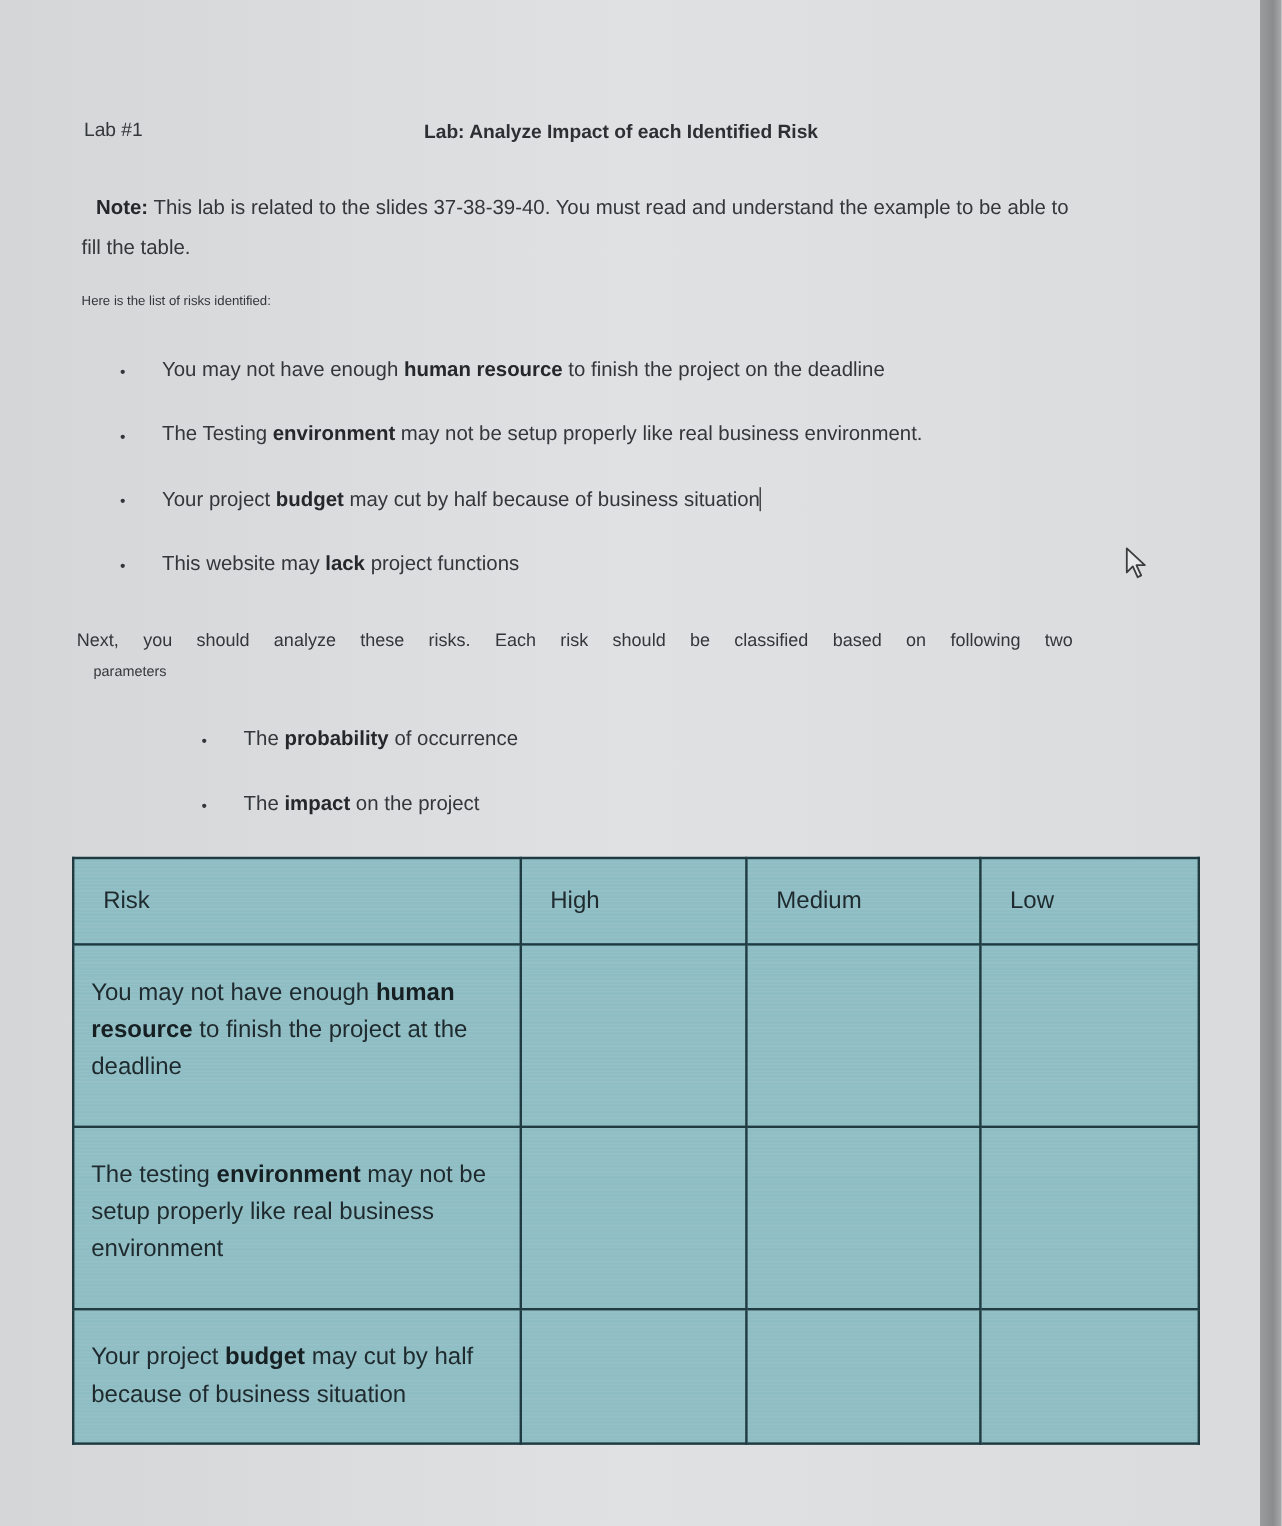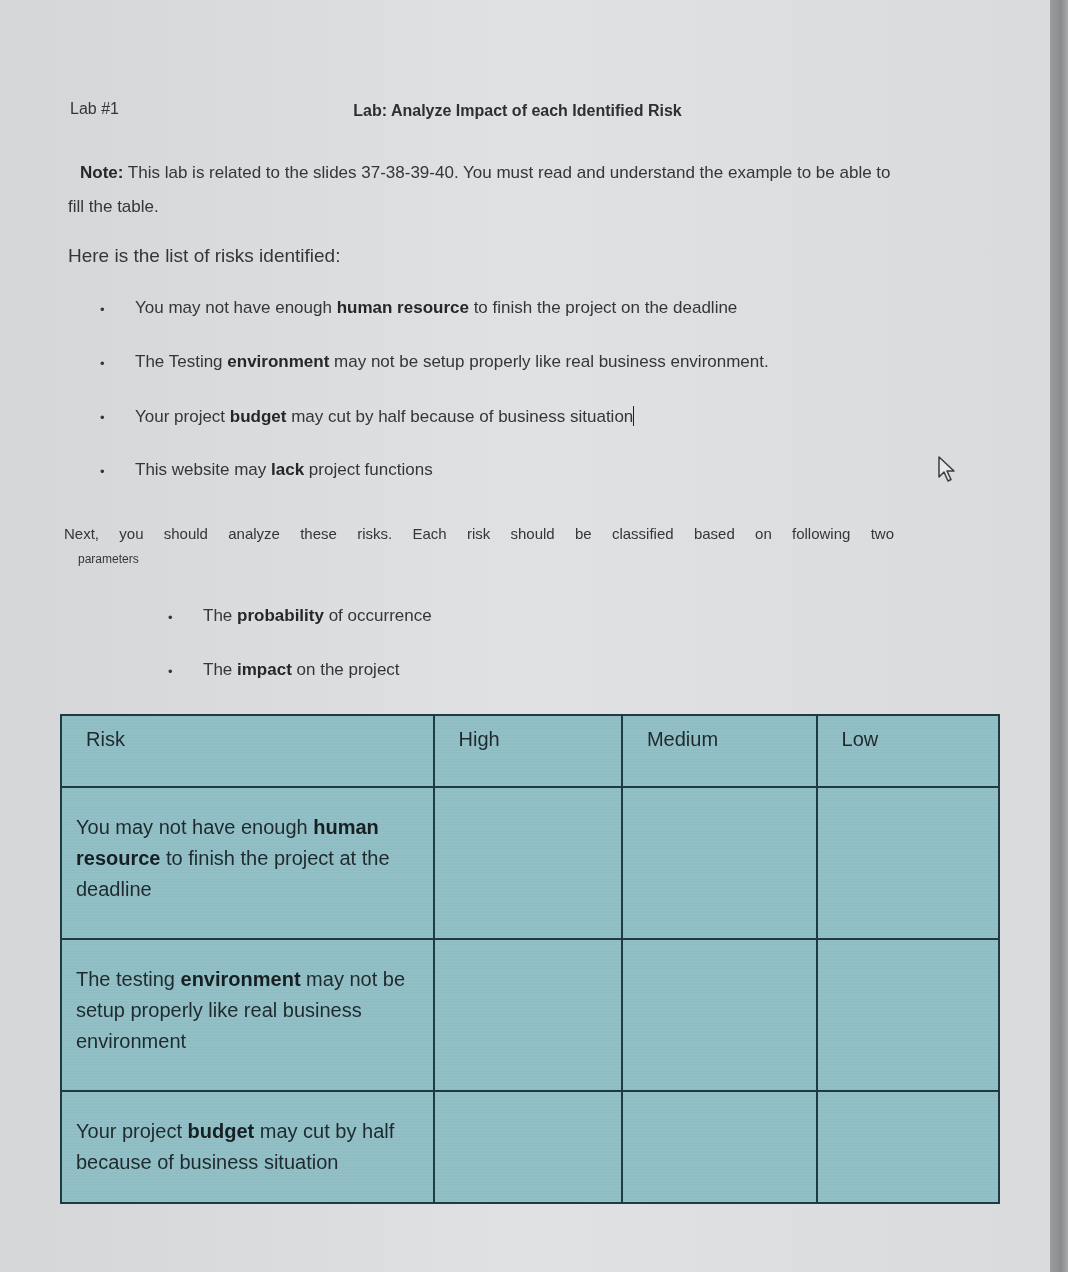--- a/index.html
+++ b/index.html
@@ -18,21 +18,21 @@
       position: absolute; left: 1050px; top: 0; width: 18px; height: 1272px;
       background: linear-gradient(90deg, #9a9c9e, #8a8c8e 60%, #a7a9ab);
     }
     .title {
       position: absolute; left: 0; width: 1035px; top: 60px; text-align: center;
       font-weight: bold; font-size: 16px; color: #2d3033; margin-top: 42px;
     }
     .lab-num { position: absolute; left: 70px; top: 100px; font-weight: normal; font-size: 16px; color: #33373a; }
     .note { position: absolute; left: 68px; top: 156px; width: 840px; font-size: 17px; line-height: 34px; color: #33373a; }
     .note b { color: #25282b; margin-left: 12px; }
-    .intro { position: absolute; left: 68px; top: 245px; font-size: 19px; color: #33373a; text-align: center; }
+    .intro { position: absolute; left: 68px; top: 245px; font-size: 11px; color: #33373a; text-align: center; }
     .risk-list { position: absolute; left: 100px; top: 298px; width: 800px; }
     .risk-item { position: relative; height: 54px; font-size: 17px; color: #33373a; }
     .risk-item .bullet { position: absolute; left: 0; top: 4px; font-size: 13px; }
     .risk-item .text { position: absolute; left: 35px; top: 0; }
     .risk-item .text b { color: #25282b; }
     .caret { display: inline-block; width: 1px; height: 20px; background: #222; vertical-align: -4px; }
     .next { position: absolute; left: 64px; top: 516px; width: 830px; font-size: 15px; line-height: 36px; text-align: justify; text-align-last: justify; color: #33373a; }
     .next2 { position: absolute; left: 78px; top: 552px; font-size: 12px; color: #33373a; }
     .params { position: absolute; left: 168px; top: 606px; }
     .param-item { position: relative; height: 54px; font-size: 17px; color: #33373a; }
@@ -43,21 +43,21 @@
     table.risk-table {
       position: absolute; left: 60px; top: 714px; width: 940px; height: 490px;
       border-collapse: collapse; background: #8fbdc4;
       background-image: repeating-linear-gradient(180deg, rgba(255,255,255,0.05) 0px, rgba(255,255,255,0.05) 1px, transparent 1px, transparent 3px);
     }
     table.risk-table td, table.risk-table th {
       border: 2px solid #1f3a40; vertical-align: top; text-align: left; font-weight: normal;
       font-size: 20px; color: #1e2a2d; padding: 0;
     }
     th { height: 70px; }
-    th .cell-in { padding: 12px 14px 0 24px; }
+    th .cell-in { padding: 24px 14px 0 24px; }
     td .cell-in { padding: 24px 14px 0 14px; line-height: 31px; }
     td b { font-weight: bold; color: #162023; }
     .row-sep td { border-bottom: 4px solid #c8dde0; }
     .col-risk { width: 374px; } .col-high { width: 188px; } .col-med { width: 194px; } .col-low { width: 182px; }
   </style>
 </head>
 <body>
 
 <div class="page">
   <div class="title">Lab: Analyze Impact of each Identified Risk</div>

